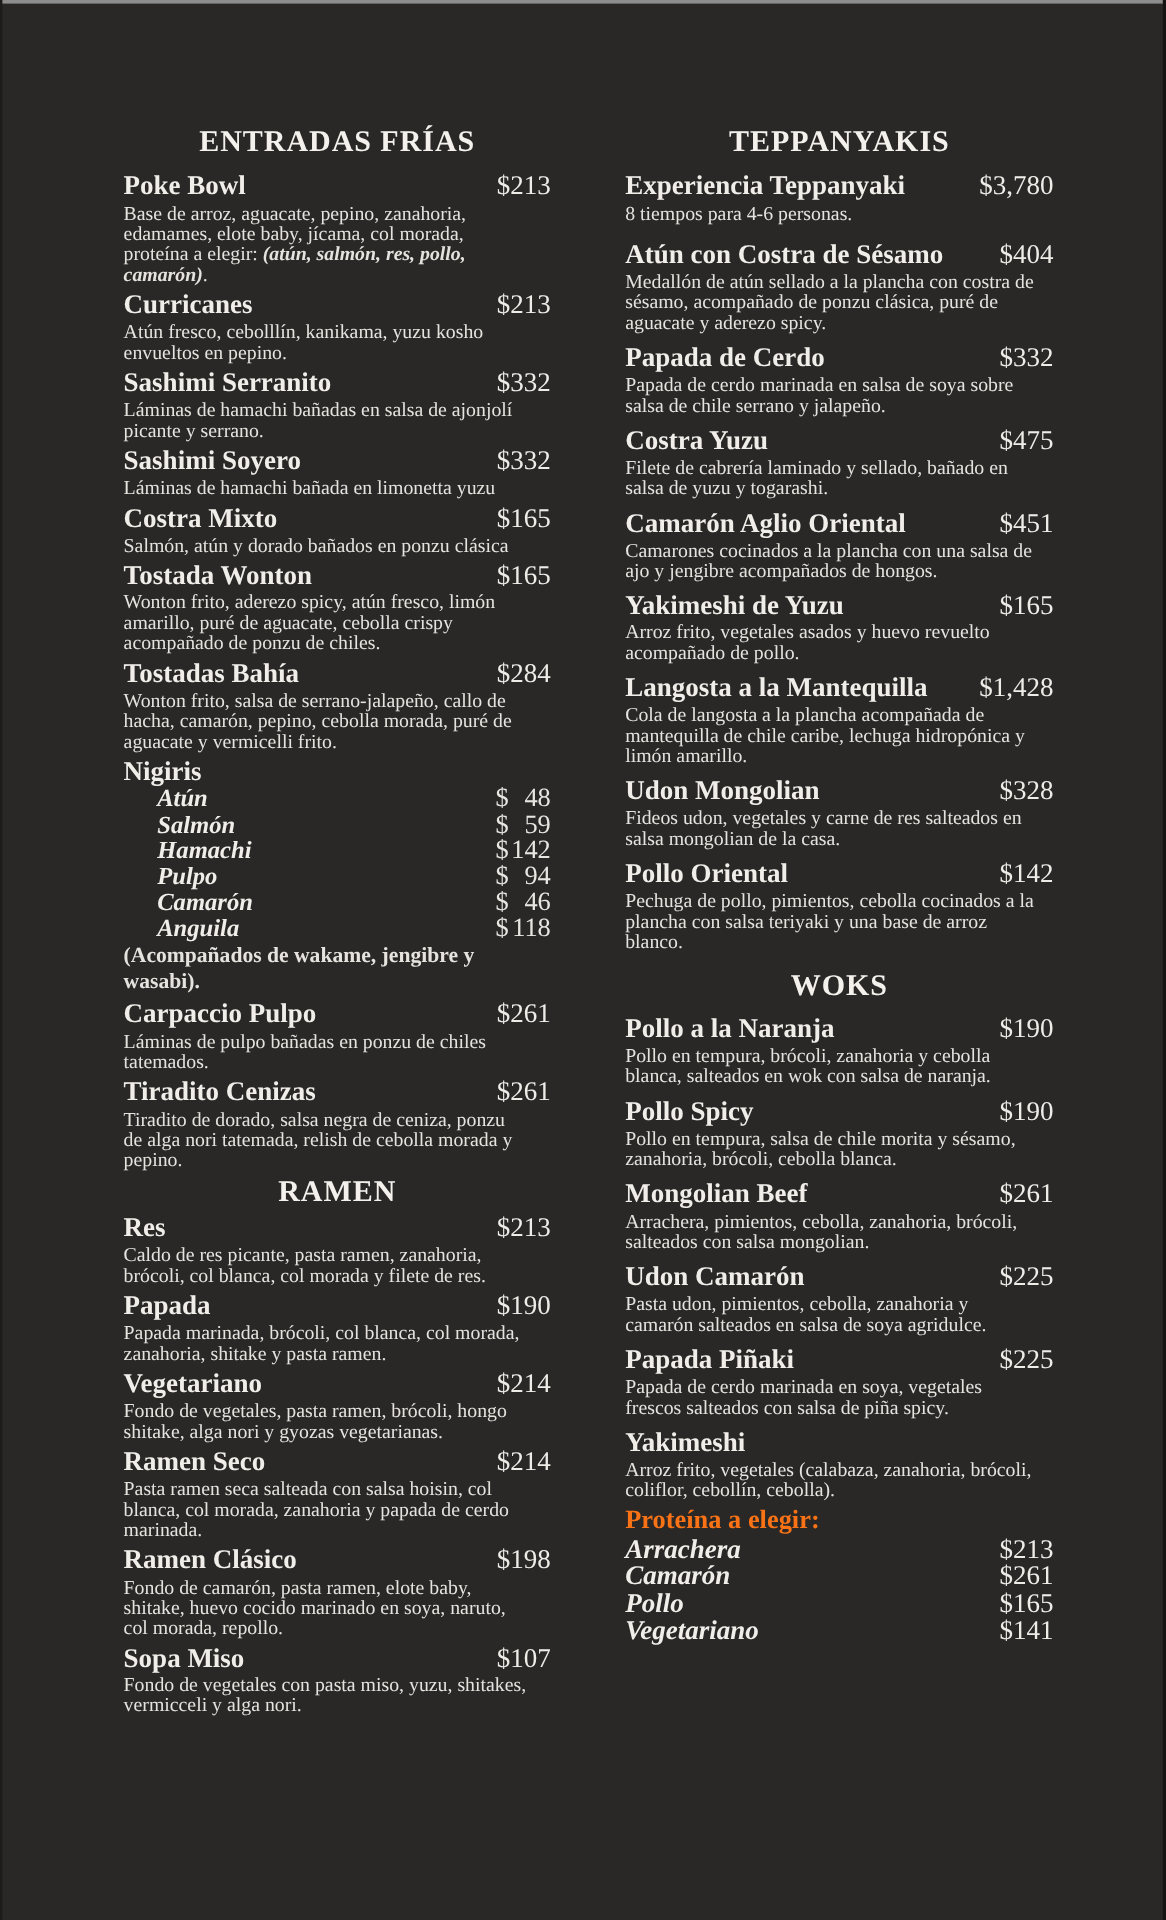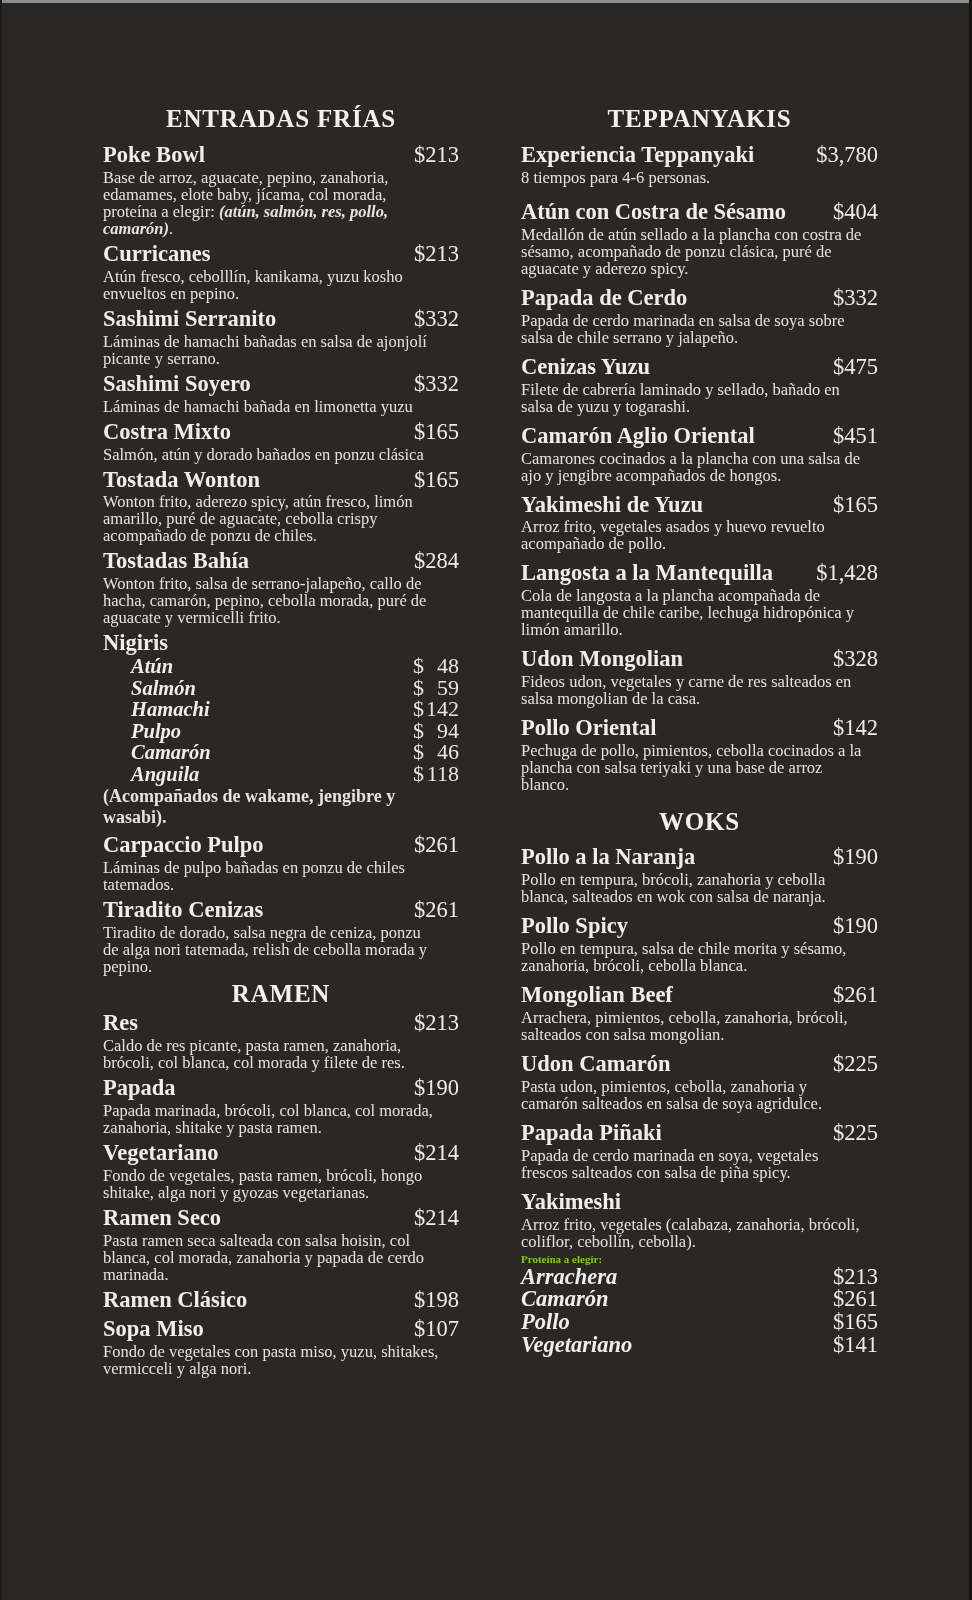--- a/index.html
+++ b/index.html
@@ -63,21 +63,21 @@
     max-width: 336px;
   }
   .col-right .ds { max-width: 344px; }
   .em { font-weight: 700; font-style: italic; }
 
   .sub-row { display: flex; justify-content: space-between; align-items: baseline; line-height: 1.0; margin-top: 1px; margin-left: 28px; }
   .sub-nm { font-weight: 700; font-style: italic; font-size: 20.5px; line-height: 1.0; color: #f1eeea; }
   .sub-pr { display: flex; justify-content: space-between; width: 46px; font-size: 22px; line-height: 0.82; }
   .note { font-size: 18px; margin-top: 2px; color: #e6e3df; font-weight: bold; }
 
-  .prot-label { font-weight: 700; font-size: 11px; margin-top: 3px; color: #84cc16; }
+  .prot-label { font-weight: 700; font-size: 22px; margin-top: 3px; color: #f97316; }
   .prot-row { display: flex; justify-content: space-between; align-items: baseline; line-height: 0.92; margin-top: 2px; }
   .prot-nm { font-weight: 700; font-style: italic; font-size: 22.5px; color: #f1eeea; }
   .prot-pr { font-size: 22.5px; color: #efece8; }
 </style>
 </head>
 <body>
 
 <div class="edge-top"></div>
 <div class="edge-left"></div>
 <div class="edge-right"></div>
@@ -240,20 +240,21 @@
         <span class="pr">$214</span>
       </div>
       <p class="ds">Pasta ramen seca salteada con salsa hoisin, col blanca, col morada, zanahoria y papada de cerdo marinada.</p>
     </div>
 
     <div class="item">
       <div class="row">
         <span class="nm">Ramen Clásico</span>
         <span class="pr">$198</span>
       </div>
+      <p class="ds">Fondo de camarón, pasta ramen, elote baby, shitake, huevo cocido marinado en soya, naruto, col morada, repollo.</p>
     </div>
 
     <div class="item">
       <div class="row">
         <span class="nm">Sopa Miso</span>
         <span class="pr">$107</span>
       </div>
       <p class="ds">Fondo de vegetales con pasta miso, yuzu, shitakes, vermicceli y alga nori.</p>
     </div>
   </div>
@@ -280,21 +281,21 @@
     <div class="item">
       <div class="row">
         <span class="nm">Papada de Cerdo</span>
         <span class="pr">$332</span>
       </div>
       <p class="ds">Papada de cerdo marinada en salsa de soya sobre salsa de chile serrano y jalapeño.</p>
     </div>
 
     <div class="item">
       <div class="row">
-        <span class="nm">Cenizas Yuzu</span>
+        <span class="nm">Costra Yuzu</span>
         <span class="pr">$475</span>
       </div>
       <p class="ds">Filete de cabrería laminado y sellado, bañado en salsa de yuzu y togarashi.</p>
     </div>
 
     <div class="item">
       <div class="row">
         <span class="nm">Camarón Aglio Oriental</span>
         <span class="pr">$451</span>
       </div>

